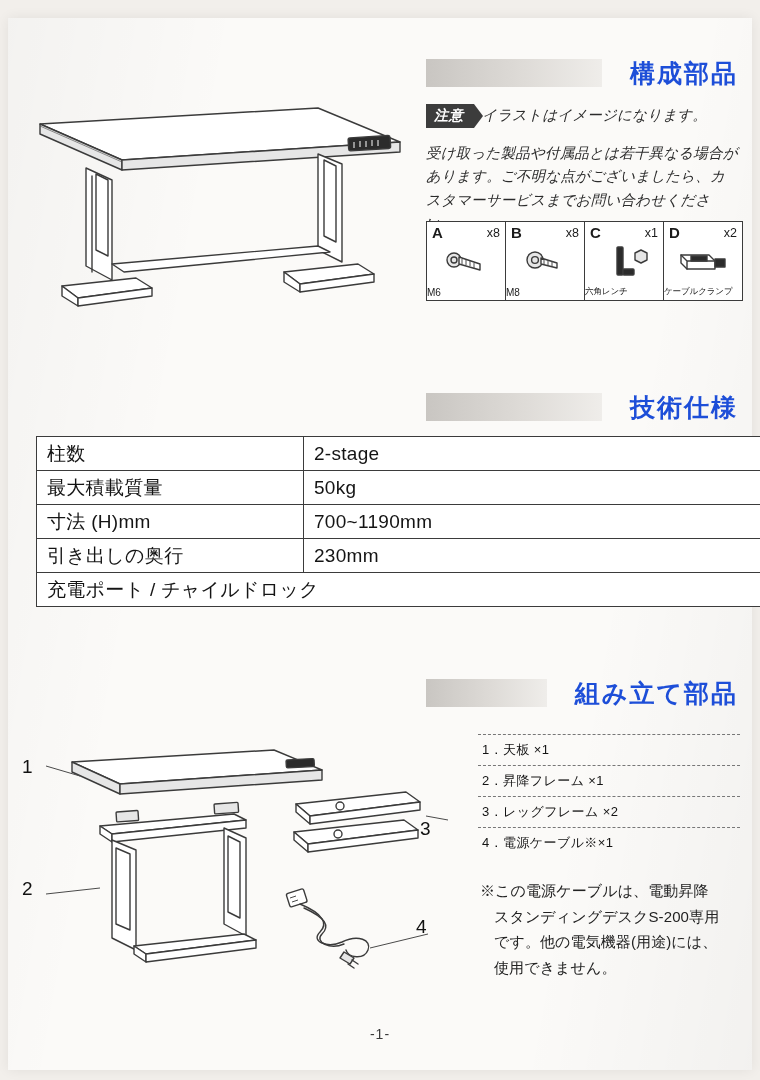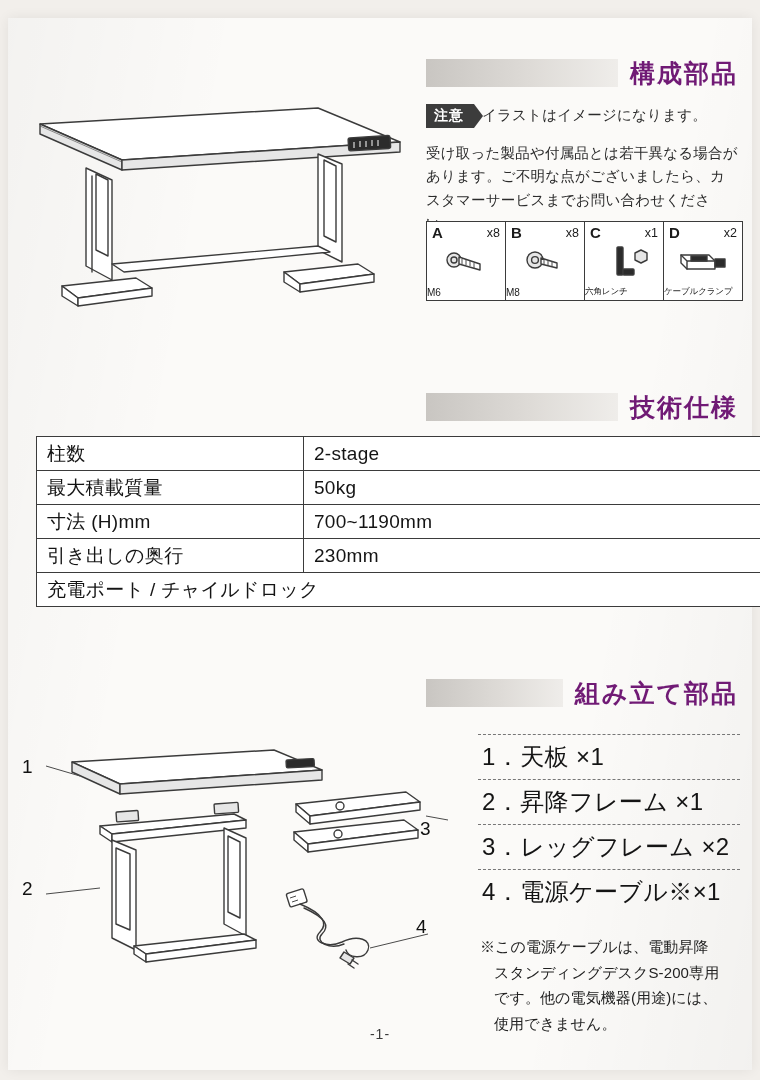--- a/index.html
+++ b/index.html
@@ -45,23 +45,23 @@
     height: 34px;
   }
   .sec-head .bar {
     flex: 1 1 auto;
     height: 28px;
     background: linear-gradient(90deg, #c9c6c2 0%, #dedbd7 55%, #efedea 100%);
   }
   .sec-head .title {
     font-size: 25px;
     font-weight: bold;
-    color: #701a75;
+    color: #1d4ed8;
     letter-spacing: 2px;
-    padding-left: 12px;
+    padding-left: 28px;
     white-space: nowrap;
   }
 
   
   .illus {
     position: absolute;
   }
   .stroke {
     fill: none;
     stroke: #3b3b3b;
@@ -77,20 +77,21 @@
   .fillwhite { fill: #ffffff; }
   .fillgray { fill: #e6e6e6; }
   .filldark { fill: #2b2b2b; }
 
   
   .notice {
     position: absolute;
     left: 418px;
     top: 86px;
     width: 312px;
+    font-style: italic;
   }
   .notice-row {
     display: flex;
     align-items: flex-start;
   }
   .chip {
     position: relative;
     background: #3c3c3c;
     color: #fff;
     font-size: 14px;
@@ -187,21 +188,21 @@
   .spec td.full { }
 
   
   .asm-list {
     position: absolute;
     left: 470px;
     top: 716px;
     width: 262px;
   }
   .asm-item {
-    font-size: 24px;
+    font-size: 13px;
     color: #141414;
     padding: 6px 0 6px 4px;
     border-top: 1.6px dashed #777;
     letter-spacing: 0.4px;
     white-space: nowrap;
   }
   .asm-item:last-of-type { border-bottom: 1.6px dashed #777; }
   .asm-note {
     margin-top: 20px;
     font-size: 15px;

